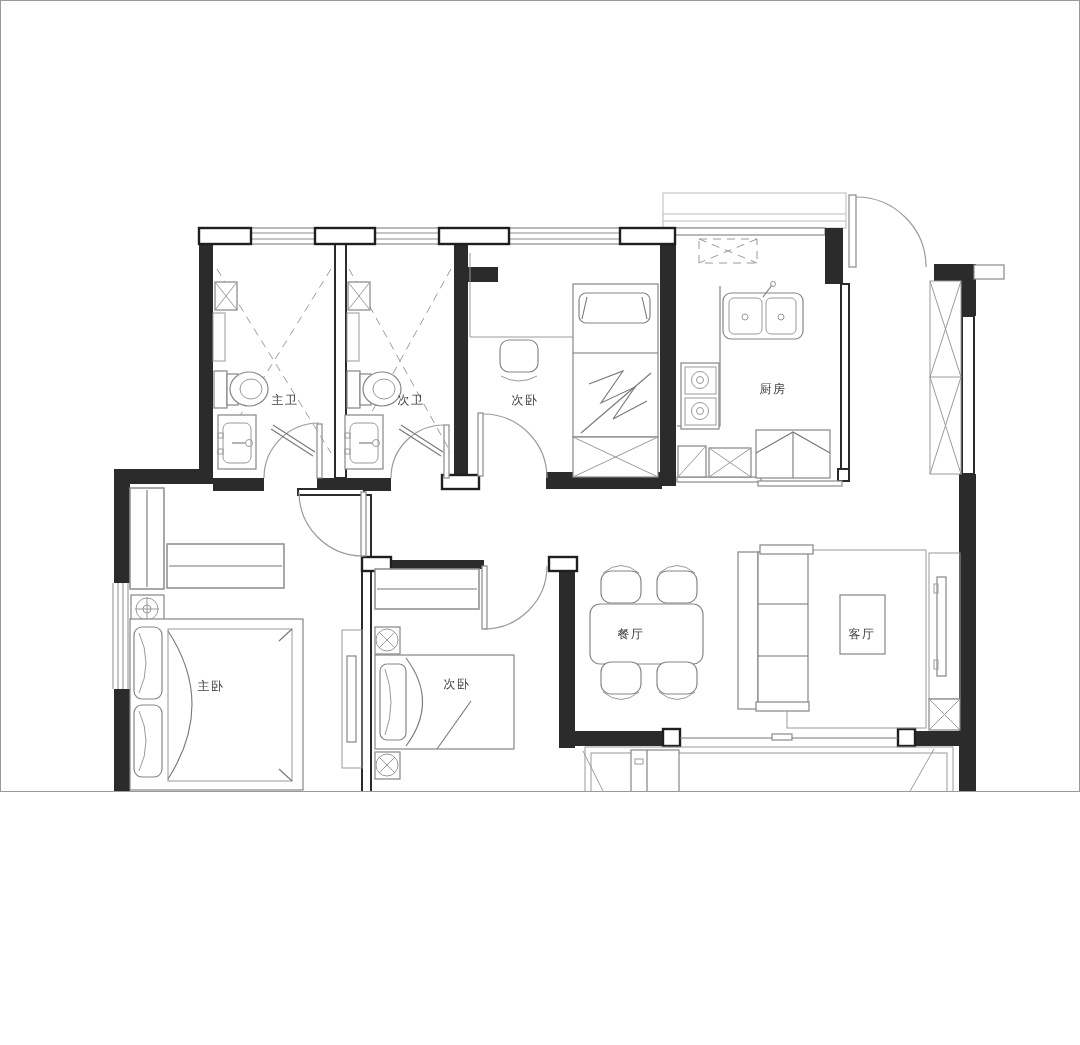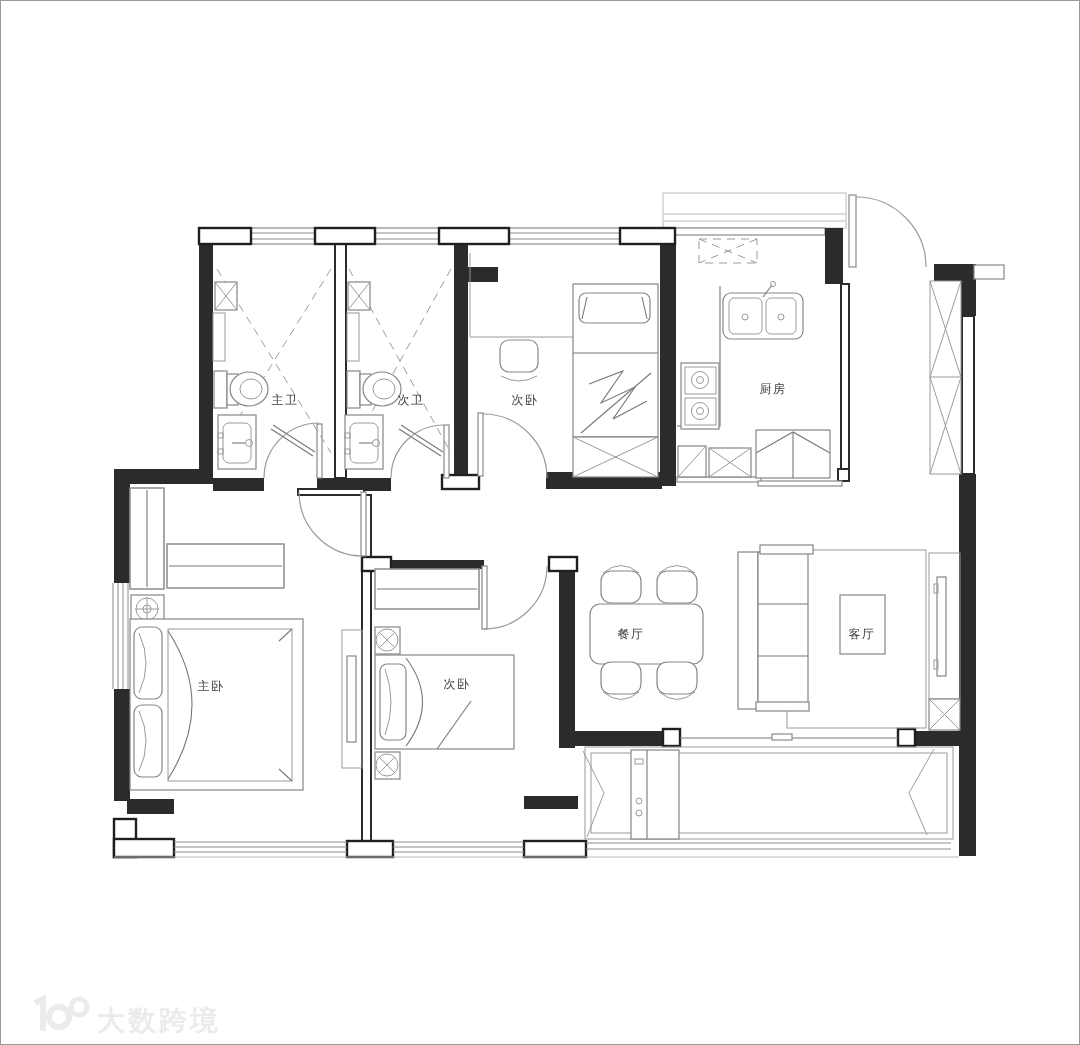--- a/index.html
+++ b/index.html
@@ -1,16 +1,16 @@
 <!DOCTYPE html>
 <html><head>
 <meta charset="utf-8">
 <style>
   html,body{margin:0;padding:0;background:#fff;}
-  .stage{position:relative;width:1080px;height:1045px;background:#ffffff;
+  .stage{position:relative;width:1080px;height:792px;background:#ffffff;
          border:1px solid #9a9a9a;box-sizing:border-box;overflow:hidden;
          font-family:"Liberation Sans",sans-serif;}
   svg{position:absolute;left:0;top:0;}
   .wall{fill:#2b2b2b;stroke:none;}
   .thinw{fill:#ffffff;stroke:#2b2b2b;stroke-width:2;}
   .col{fill:#ffffff;stroke:#1f1f1f;stroke-width:2.4;}
   .colg{fill:#ffffff;stroke:#8a8a8a;stroke-width:1.2;}
   .ln{stroke:#8c8c8c;stroke-width:1;fill:none;}
   .ln2{stroke:#777777;stroke-width:1.1;fill:none;}
   .lnl{stroke:#bbbbbb;stroke-width:1;fill:none;}

